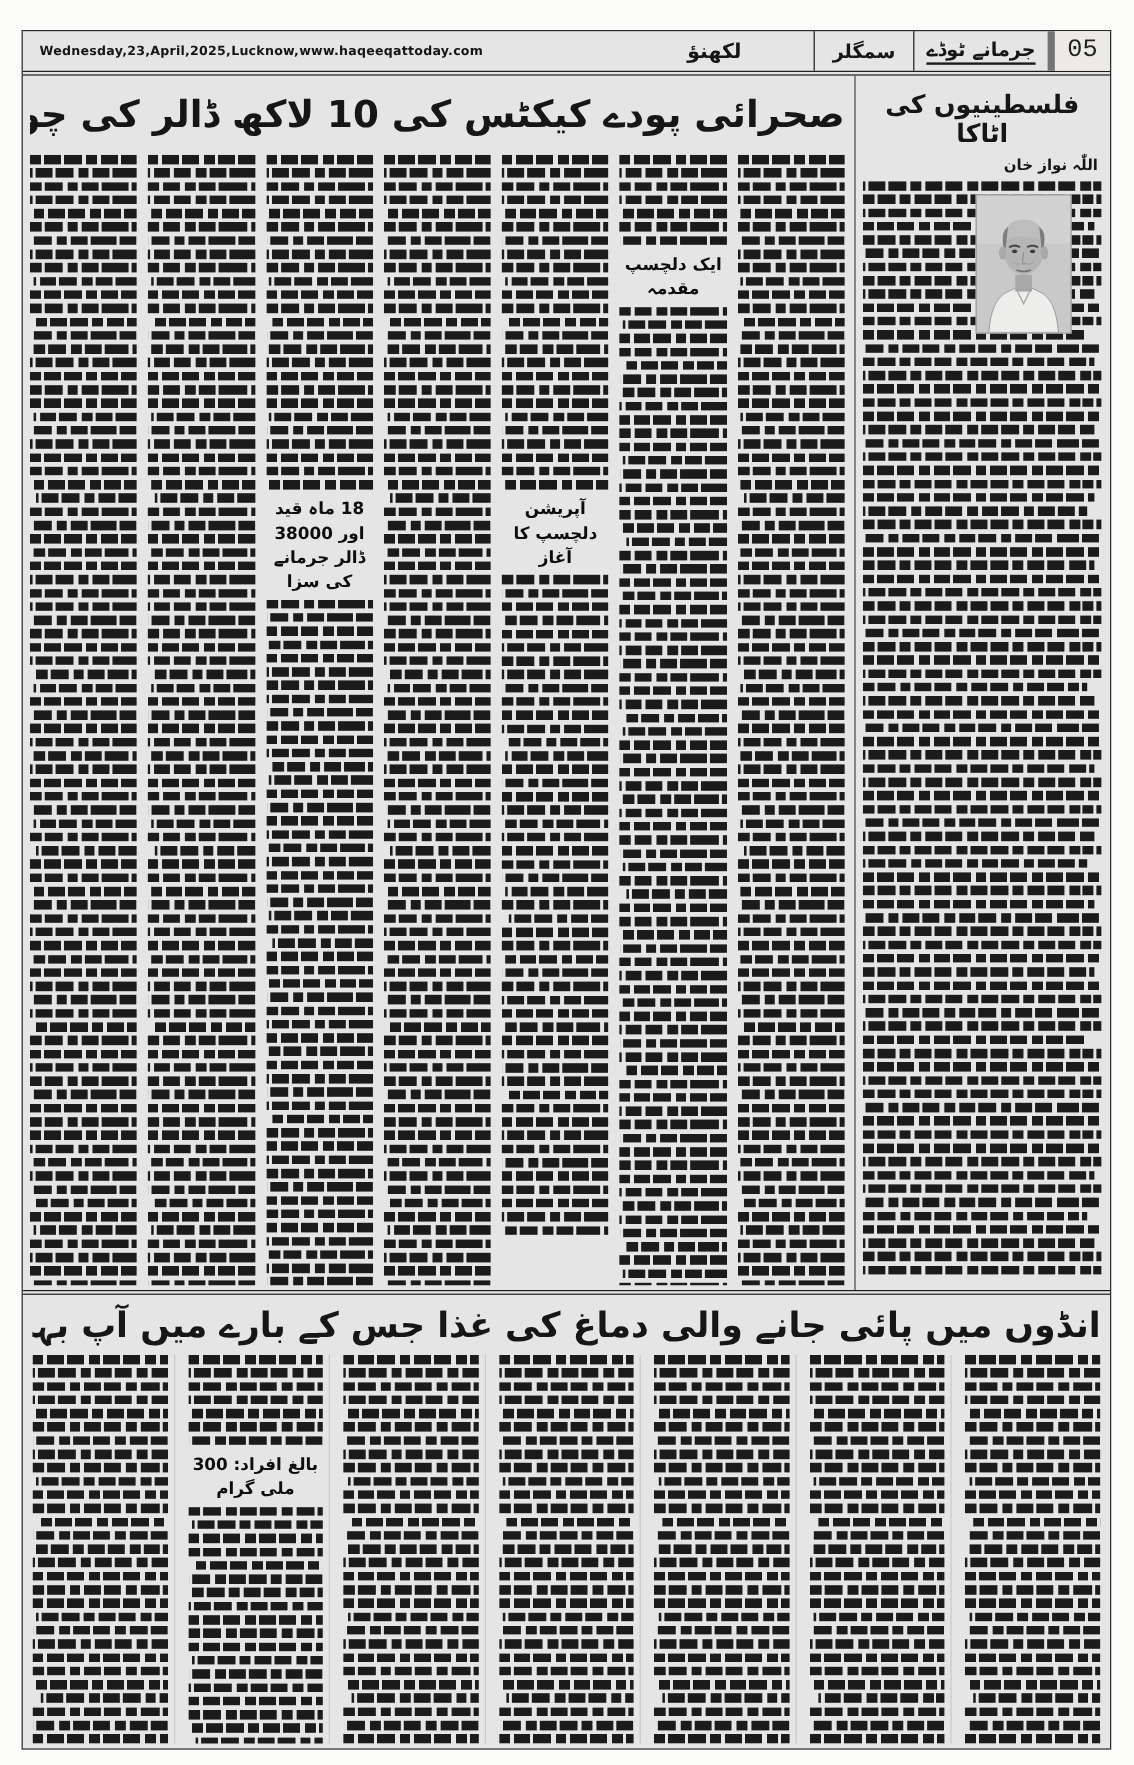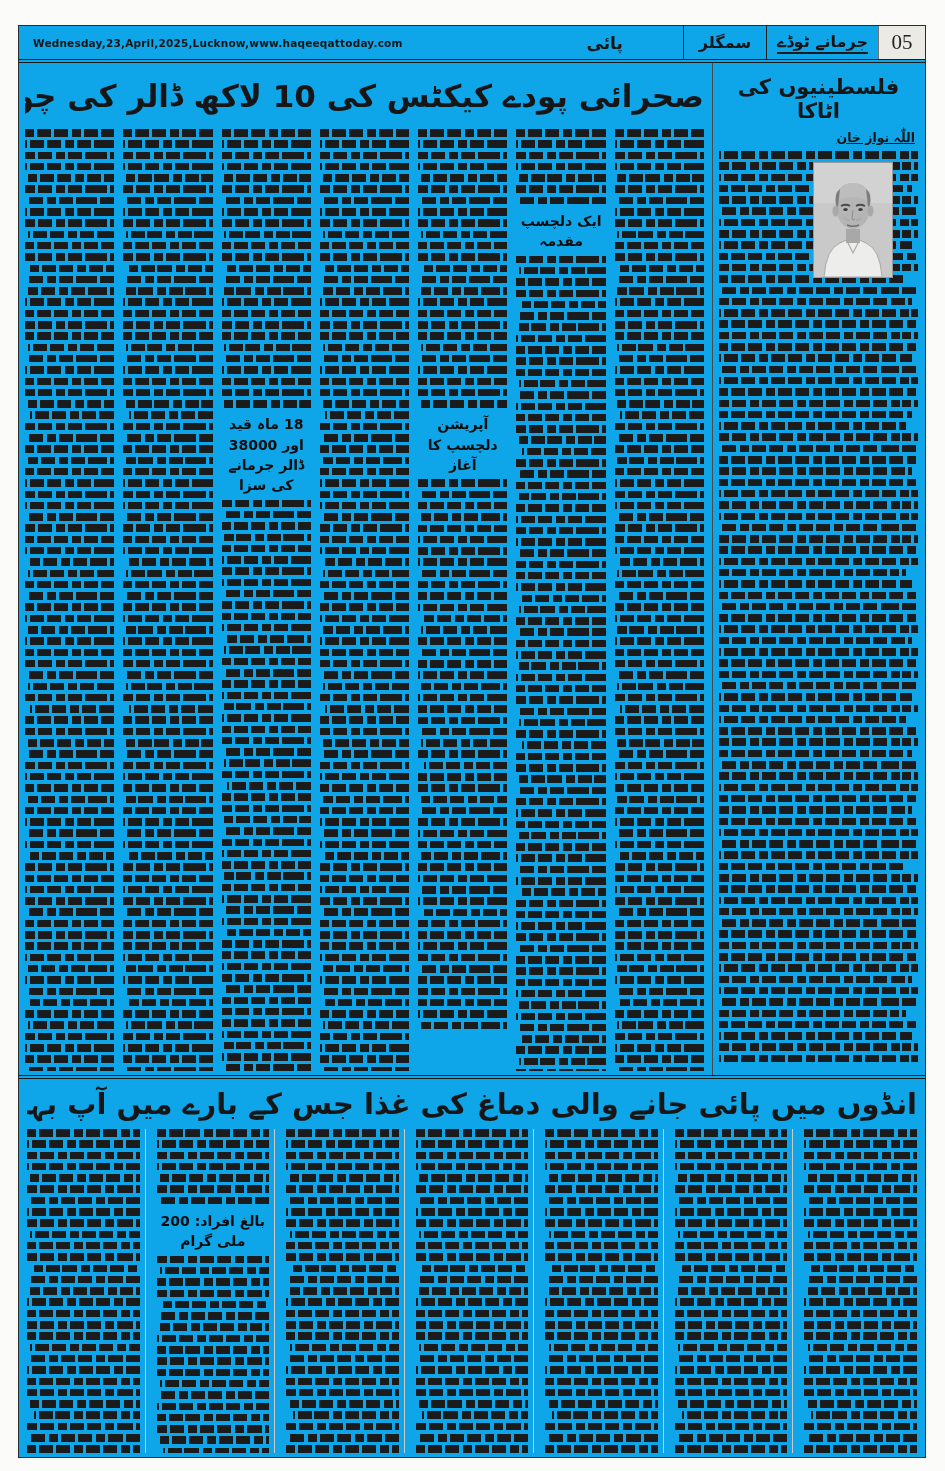--- a/index.html
+++ b/index.html
@@ -3,36 +3,36 @@
 <meta charset="utf-8">
 <style>
   html,body{margin:0;padding:0;}
   body{
     width:945px;height:1471px;position:relative;overflow:hidden;
     background:#fbfbf9;color:#161616;
     font-family:"DejaVu Sans","Liberation Sans",sans-serif;
   }
   .page{
     position:absolute;left:18px;top:25px;width:908px;height:1433px;
-    border:1px solid #2b2b2b;background:#0ea5e9;box-sizing:border-box;
+    border:1px solid #2b2b2b;background:#e5e5e5;box-sizing:border-box;
     display:flex;flex-direction:column;
   }
   
   .hdr{height:33px;display:flex;align-items:stretch;border-bottom:4px double #1c1c1c;flex:none;}
   .hdr-date{flex:1;display:flex;align-items:center;padding-left:14px;
     font-size:10.5px;font-weight:bold;letter-spacing:.2px;}
   .hdr-city{display:flex;align-items:center;font-size:17px;font-weight:bold;direction:rtl;padding:0 8px;}
   .hdr-gap{width:52px;}
   .hdr-section{display:flex;align-items:center;font-size:16px;font-weight:bold;direction:rtl;
     padding:0 15px;border-left:1.5px solid #1c1c1c;border-right:1.5px solid #1c1c1c;}
   .hdr-masthead{display:flex;align-items:center;font-size:16px;font-weight:bold;direction:rtl;padding:0 10px;}
   .hdr-masthead span{border-bottom:2px solid #1c1c1c;padding-bottom:1px;}
-  .hdr-pageno{width:46px;border-left:1px solid #737373;background:#eceae5;
+  .hdr-pageno{width:46px;border-left:6px solid #737373;background:#eceae5;
     display:flex;align-items:center;justify-content:center;
-    font-family:Liberation Serif, serif;font-size:21px;color:#222;}
+    font-family:Liberation Mono, monospace;font-size:21px;color:#222;}
   
   .content{display:flex;height:1012px;flex:none;}
   .main{flex:1;padding:2px 8px 0 6px;min-width:0;}
   .headline{
     height:62px;line-height:62px;font-size:31px;font-weight:bold;text-align:center;
     direction:rtl;white-space:nowrap;overflow:hidden;letter-spacing:-1px;
   }
   .cols{display:flex;direction:rtl;gap:9px;height:942px;overflow:hidden;margin-top:2px;}
   .col{flex:1;overflow:hidden;min-width:0;}
   
@@ -45,41 +45,41 @@
   .tl:nth-child(2n){background-position:-7px 0;}
   .tl:nth-child(3n){background-position:-16px 0;}
   .tl:nth-child(5n){width:97%;}
   .tl:nth-child(7n){background-position:-26px 0;width:99%;}
   .tl:nth-child(13n){width:94%;}
   .sub{font-size:14px;font-weight:bold;line-height:1.45;text-align:center;direction:rtl;
     padding:3px 0 4px;color:#0d0d0d;}
   
   .side{width:213px;flex:none;border-left:1px solid #4a4a4a;padding:0 7px 0 6px;box-sizing:border-box;}
   .side-head{font-size:21px;font-weight:bold;text-align:center;direction:rtl;padding:12px 0 7px;letter-spacing:-.5px;}
-  .side-byline{font-size:12.5px;font-weight:bold;text-align:right;direction:rtl;padding:0 3px 6px;text-decoration:underline;}
+  .side-byline{font-size:12.5px;font-weight:bold;text-align:right;direction:rtl;padding:0 3px 6px;}
   .side-body{position:relative;height:915px;overflow:hidden;}
   .photo{position:absolute;top:11px;right:25px;width:78px;height:114px;
     border:1px solid #9a9a9a;background:#c7c7c7;}
   .photo svg{display:block;}
   
   .bottom{border-top:4px double #1c1c1c;padding:2px 8px 0;flex:1;display:flex;flex-direction:column;min-height:0;}
   .b-headline{height:46px;line-height:46px;font-size:29px;font-weight:bold;text-align:center;
     direction:rtl;white-space:nowrap;overflow:hidden;letter-spacing:-1px;}
   .bcols{display:flex;direction:rtl;gap:11px;flex:1;overflow:hidden;margin-top:2px;padding-bottom:4px;}
   .bcol{flex:1;overflow:hidden;min-width:0;}
   .bcol + .bcol{border-right:1px solid #c9c9c6;padding-right:5px;}
 </style>
 </head>
 <body>
 
 <div class="page">
 
   <div class="hdr">
     <div class="hdr-date">Wednesday,23,April,2025,Lucknow,www.haqeeqattoday.com</div>
-    <div class="hdr-city">پائی</div>
+    <div class="hdr-city">لکھنؤ</div>
     <div class="hdr-gap"></div>
     <div class="hdr-section">سمگلر</div>
     <div class="hdr-masthead">
         <span>جرمانے ٹوڈے</span>
       </div>
     <div class="hdr-pageno">05</div>
   </div>
 
   <div class="content">
     <div class="main">
@@ -950,21 +950,21 @@
           <div class="tl"></div>
         </div>
       <div class="bcol">
           <div class="tl"></div>
           <div class="tl"></div>
           <div class="tl"></div>
           <div class="tl"></div>
           <div class="tl"></div>
           <div class="tl"></div>
           <div class="tl"></div>
-          <div class="sub" dir="rtl">بالغ افراد: 200 ملی گرام</div>
+          <div class="sub" dir="rtl">بالغ افراد: 300 ملی گرام</div>
           <div class="tl"></div>
           <div class="tl"></div>
           <div class="tl"></div>
           <div class="tl"></div>
           <div class="tl"></div>
           <div class="tl"></div>
           <div class="tl"></div>
           <div class="tl"></div>
           <div class="tl"></div>
           <div class="tl"></div>

